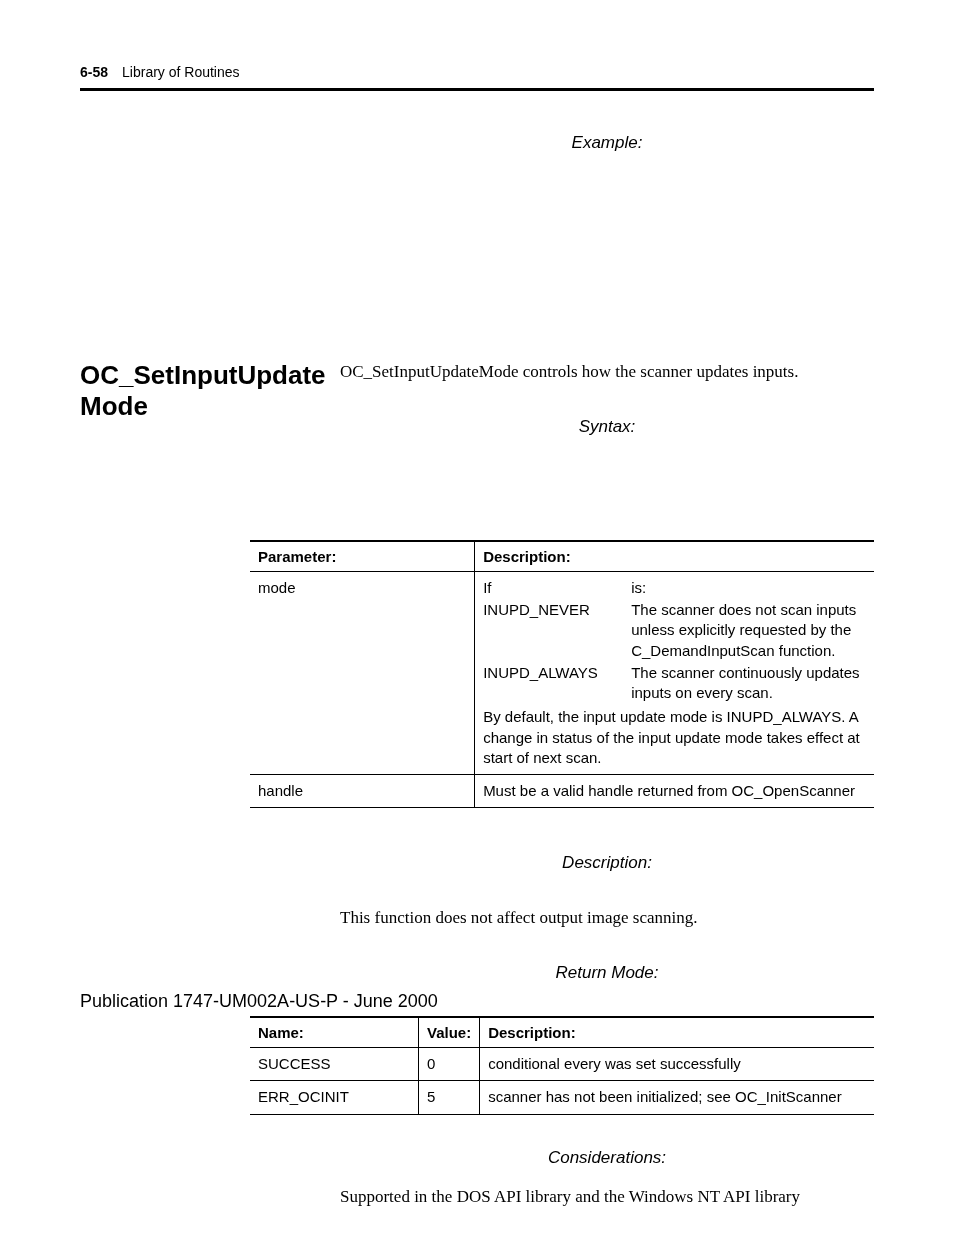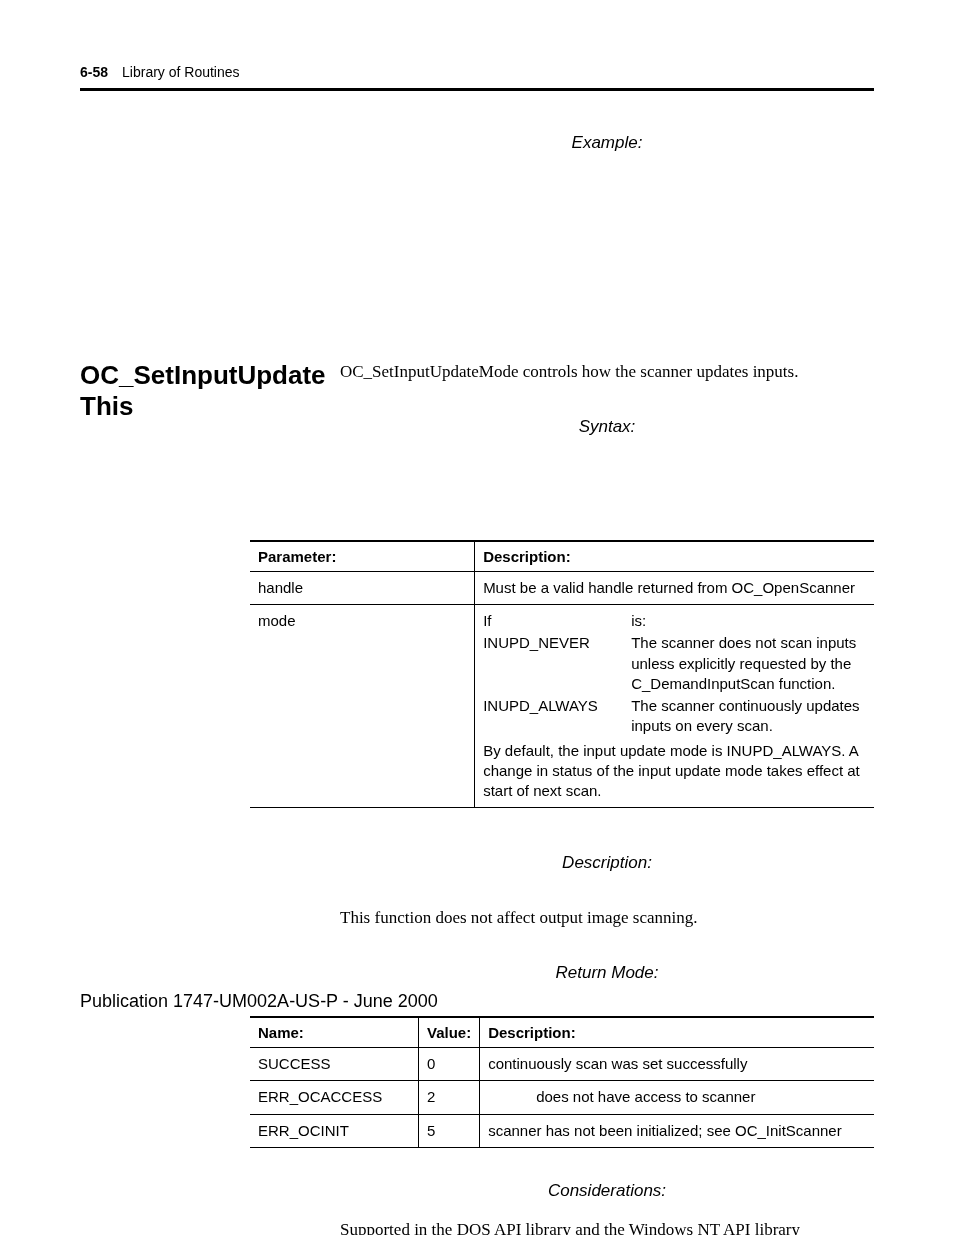--- a/index.html
+++ b/index.html
@@ -127,21 +127,21 @@
   <div class="content">
 
     <div class="right-col">
       <p class="subhead">Example:</p>
     </div>
 
     <div style="height:190px"></div>
 
     <div style="position:relative">
       <div class="left-col">
-        <div class="section-title">OC_SetInputUpdate This</div>
+        <div class="section-title">OC_SetInputUpdate Mode</div>
       </div>
       <div class="right-col">
         <p class="body-text">OC_SetInputUpdateMode controls how the scanner updates inputs.</p>
         <div class="gap-sm"></div>
         <p class="subhead">Syntax:</p>
       </div>
     </div>
 
     <div style="height:70px"></div>
 
@@ -154,40 +154,40 @@
             <col style="width:36%">
             <col>
           </colgroup>
         <thead>
           <tr>
             <th>Parameter:</th>
             <th>Description:</th>
           </tr>
         </thead>
         <tbody>
-          <tr>
-            <td>handle</td>
-            <td>Must be a valid handle returned from OC_OpenScanner</td>
-          </tr>
           <tr>
             <td>mode</td>
             <td>
               <div class="mode-inner">
                 <div>
                   <span>If</span>
                 </div>
                 <div>is:</div>
                 <div class="label">INUPD_NEVER</div>
                 <div class="val">The scanner does not scan inputs unless explicitly requested by the C_DemandInputScan function.</div>
                 <div class="label">INUPD_ALWAYS</div>
                 <div class="val">The scanner continuously updates inputs on every scan.</div>
               </div>
               <div style="margin-top:4px">By default, the input update mode is INUPD_ALWAYS. A change in status of the input update mode takes effect at start of next scan.</div>
             </td>
           </tr>
+          <tr>
+            <td>handle</td>
+            <td>Must be a valid handle returned from OC_OpenScanner</td>
+          </tr>
         </tbody>
       </table>
     </div>
 
     <div class="gap-md"></div>
 
     <div class="right-col">
       <p class="subhead">Description:</p>
       <div class="gap-sm"></div>
       <p class="body-text">This function does not affect output image scanning.</p>
@@ -208,26 +208,21 @@
           <tr>
             <th>Name:</th>
             <th>Value:</th>
             <th>Description:</th>
           </tr>
         </thead>
         <tbody>
           <tr>
             <td>SUCCESS</td>
             <td>0</td>
-            <td>continuously scan was set successfully</td>
-          </tr>
-          <tr>
-            <td>ERR_OCACCESS</td>
-            <td>2</td>
-            <td class="indent-body">does not have access to scanner</td>
+            <td>conditional every was set successfully</td>
           </tr>
           <tr>
             <td>ERR_OCINIT</td>
             <td>5</td>
             <td>scanner has not been initialized; see OC_InitScanner</td>
           </tr>
         </tbody>
       </table>
     </div>
 

